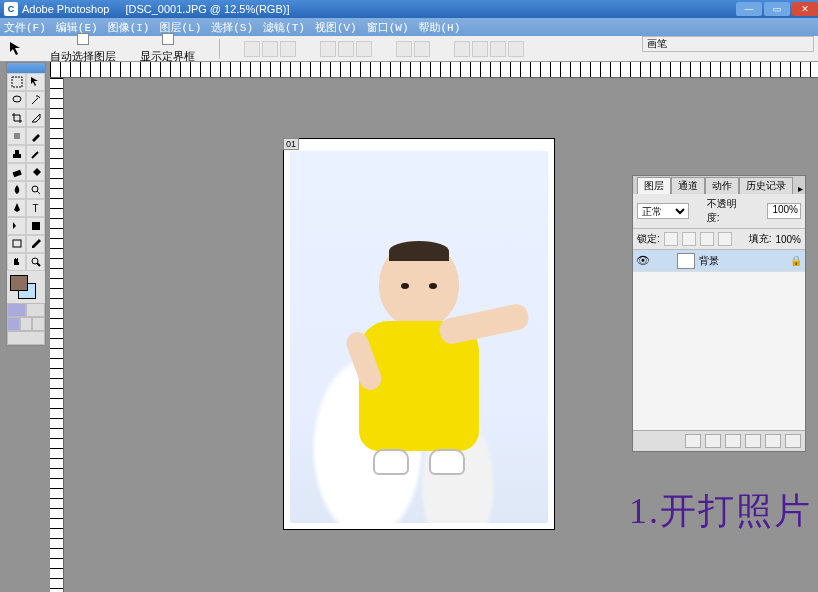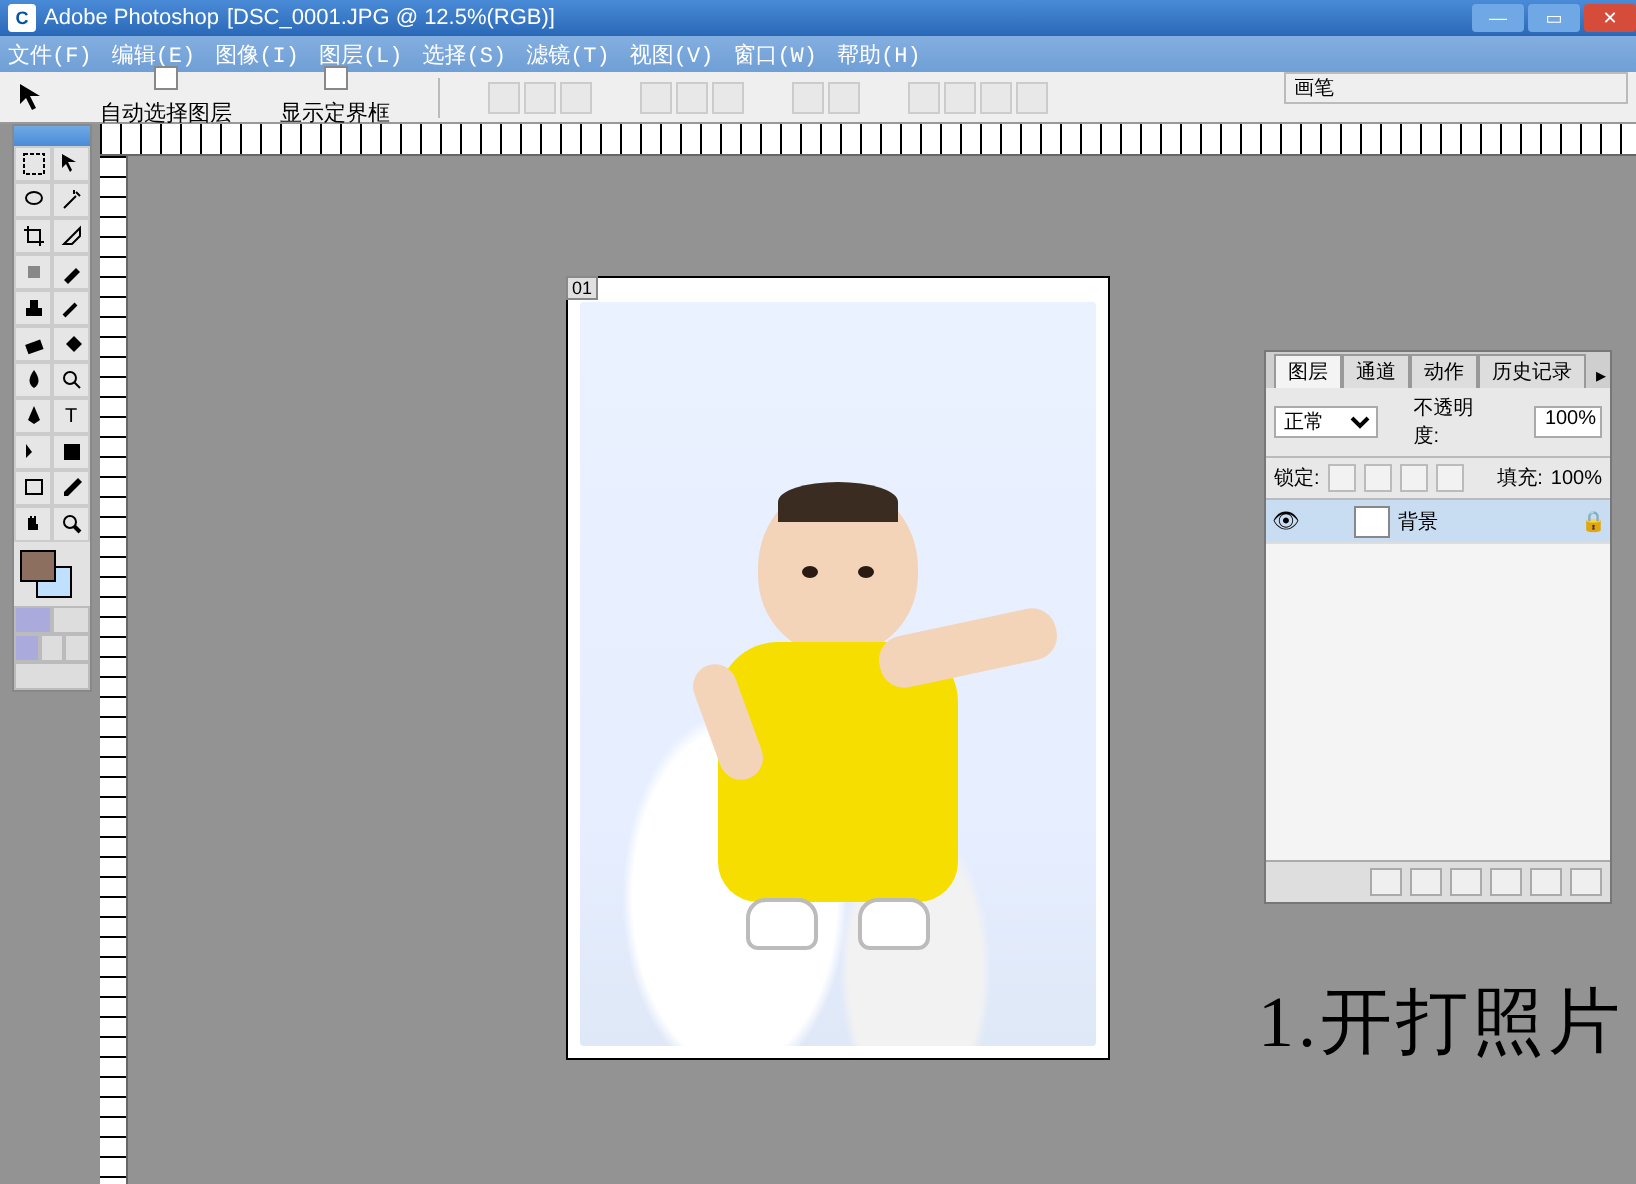--- a/index.html
+++ b/index.html
@@ -73,31 +73,31 @@
 .lock-ic { width: 14px; height: 14px; border: 1px solid #bbb; background: #f2f2f2; }
 .layer-list { height: 180px; background: #f4f4f4; overflow: auto; }
 .layer-row { display: flex; align-items: center; height: 22px; border-bottom: 1px solid #ddd; background: #c8dcf2; }
 .lr-vis { width: 20px; text-align: center; }
 .lr-thumb { width: 18px; height: 16px; background: #fff; border: 1px solid #888; margin: 0 4px; }
 .lr-name { flex: 1; font-size: 10px; }
 .lr-lock { width: 16px; font-size: 10px; text-align: center; }
 .layer-foot { display: flex; justify-content: flex-end; gap: 4px; padding: 3px 4px; background: #dedede; border-top: 1px solid #aaa; }
 .lf { width: 16px; height: 14px; border: 1px solid #aaa; background: #efefef; }
 
-.annotation { position: absolute; right: 6px; bottom: 56px; font-size: 36px; color: #000000; font-family: SimSun, serif; letter-spacing: 2px; }
+.annotation { position: absolute; right: 6px; bottom: 56px; font-size: 36px; color: #4c1d95; font-family: SimSun, serif; letter-spacing: 2px; }
 
 .rt-spacer { position: absolute; top: 36px; right: 4px; width: 172px; height: 20px; }
 </style>
 </head>
 <body>
 
 <div class="titlebar">
   <span class="icon">C</span>
   <span>Adobe Photoshop</span>
-  <span style="margin-left:4px">[DSC_0001.JPG @ 12.5%(RGB)]</span>
+  <span style="margin-left:16px">[DSC_0001.JPG @ 12.5%(RGB)]</span>
   <span class="tspacer"></span>
   <div class="win-btn win-min">—</div>
   <div class="win-btn win-max">▭</div>
   <div class="win-btn win-close">✕</div>
 </div>
 
 <div class="menubar">
   <span>文件(F)</span>
   <span>编辑(E)</span>
   <span>图像(I)</span>

